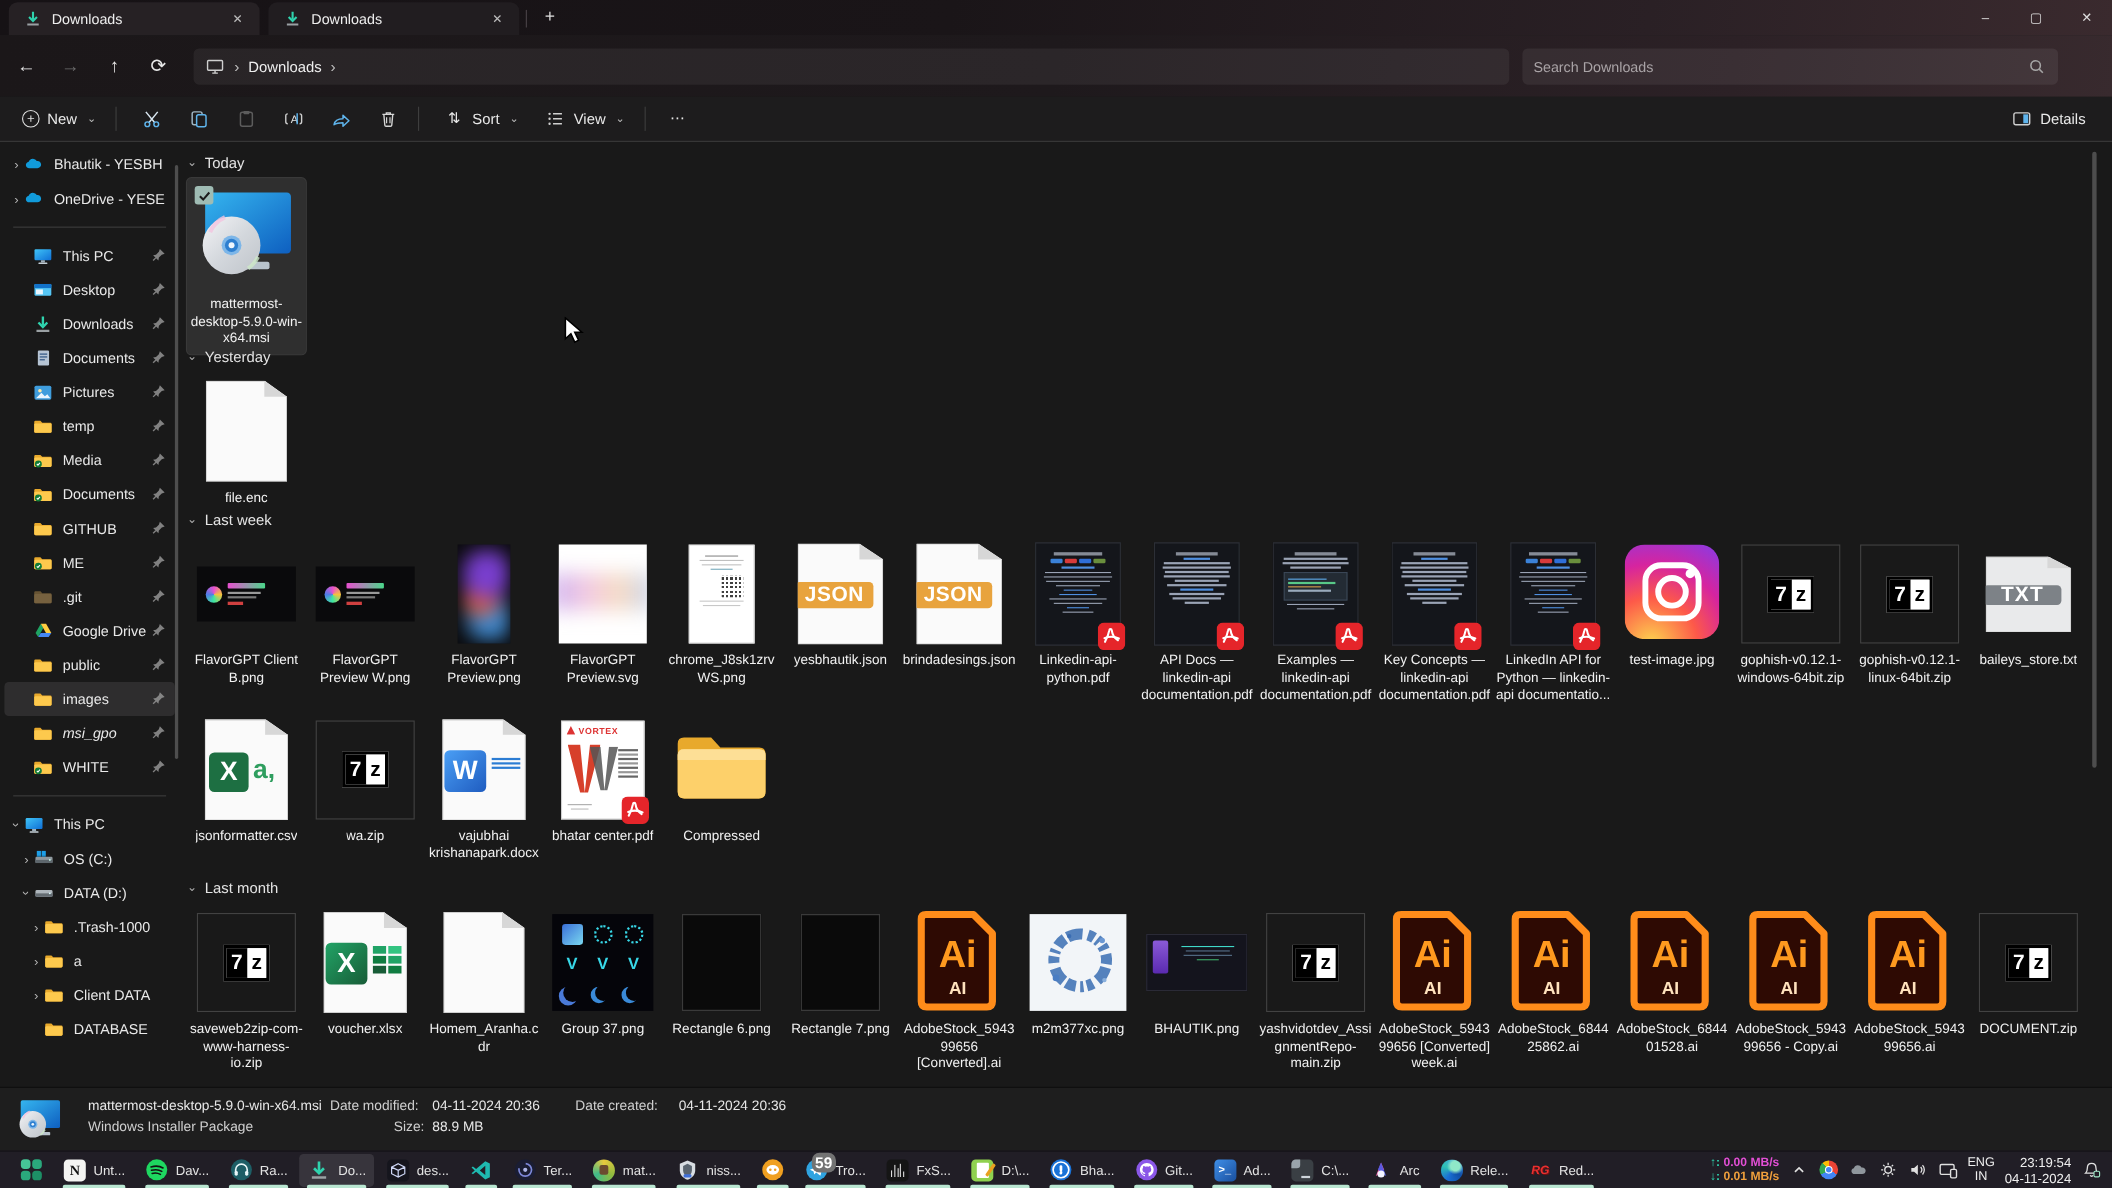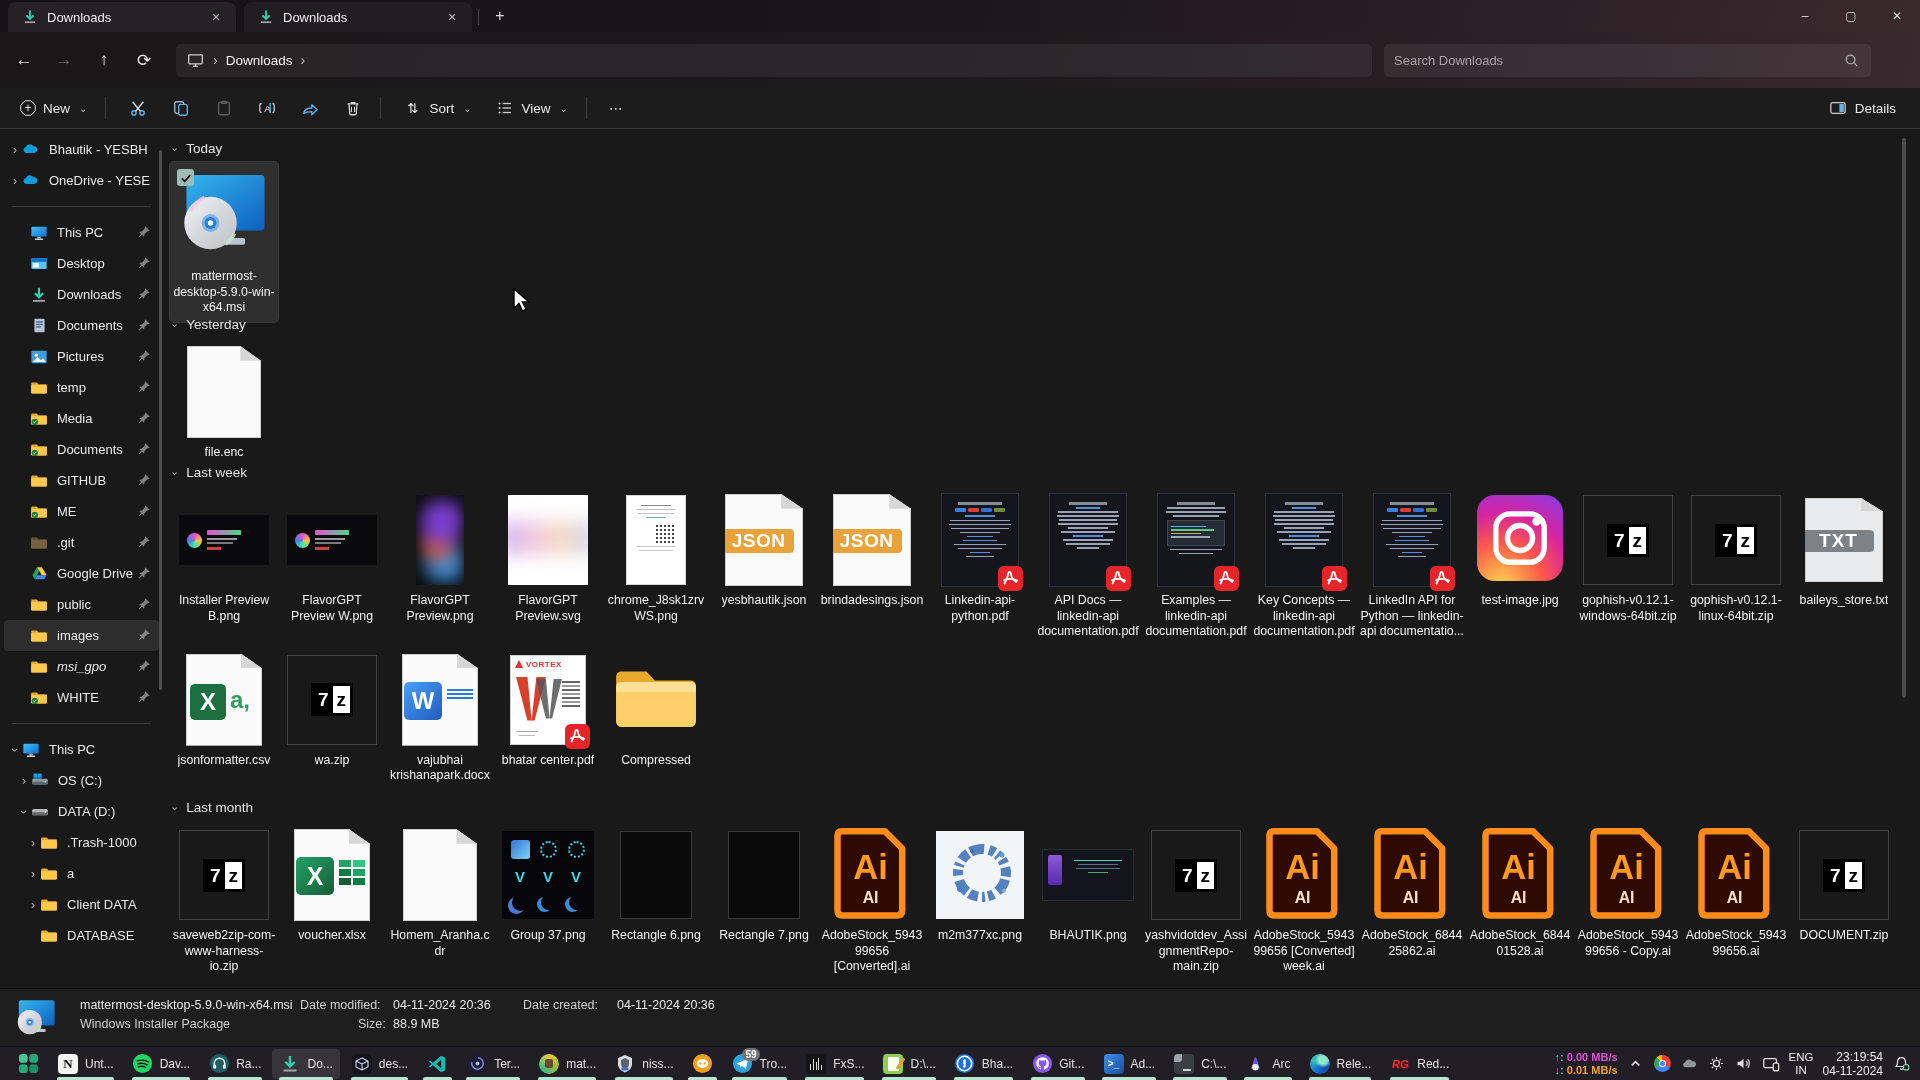--- a/index.html
+++ b/index.html
@@ -111,21 +111,21 @@
 
   
   .taskbar { position:absolute; left:0; top:1046px; width:1920px; height:34px; background:#211e26;
     border-top:1px solid #151218; display:flex; align-items:center; }
   .tbapp { height:30px; margin:0 2px; padding:0 7px; border-radius:4px; display:flex; align-items:center;
     gap:6px; position:relative; }
   .tbapp.active { background:rgba(255,255,255,.1); }
   .tbapp .applabel { font-size:12px; color:#e3e3e3; white-space:nowrap; }
   .tbapp .ind { position:absolute; left:10%; right:10%; bottom:-2px; height:4px; border-radius:2px; background:#b9e6d1; }
   .appico { width:22px; height:22px; display:flex; align-items:center; justify-content:center; position:relative; flex:none; }
-  .badge { position:absolute; right:-6px; top:-5px; background:#737373; color:#fff; font-size:10px;
+  .badge { position:absolute; right:-6px; top:-5px; background:#737373; color:#fff; font-size:14px;
     border-radius:7px; padding:1px 3px; font-weight:bold; }
   .tray { margin-left:auto; display:flex; align-items:center; gap:9px; padding-right:10px; }
   .netspeed { font-size:11px; line-height:13px; text-align:left; font-weight:bold; }
   .netspeed .nl { color:#2fd3ae; }
   .nup { color:#e34fd6; } .ndn { color:#f0a03c; }
   .trayico { width:18px; height:18px; display:flex; align-items:center; justify-content:center; color:#e6e6e6; }
   .lang { font-size:11.5px; line-height:13px; text-align:center; color:#eee; }
   .clock { font-size:12px; line-height:14px; text-align:right; color:#eee; }
 </style>
 </head>
@@ -700,21 +700,21 @@
               <div class="th" style="width:90px;height:50px;background:#0a0a0c;display:flex;align-items:center;gap:5px;padding:6px 8px;">
       <div style="width:15px;height:15px;border-radius:50%;background:conic-gradient(#e84fd0,#f5c13d,#3de8a0,#4f7de8,#e84fd0);flex:none;"></div>
       <div style="flex:1;">
         <div style="height:5px;width:34px;background:linear-gradient(90deg,#e84fd0,#49d88a);border-radius:1px;"></div>
         <div style="height:2px;width:30px;background:#9a9a9a;margin-top:3px;"></div>
         <div style="height:2px;width:26px;background:#7a7a7a;margin-top:2px;"></div>
         <div style="height:3px;width:14px;background:#d04040;margin-top:3px;"></div>
       </div>
               </div>
             </div>
-            <div class="tlabel">Installer Preview B.png</div>
+            <div class="tlabel">FlavorGPT Client B.png</div>
           </div>
           <div class="tile">
             <div class="thumbbox">
               <div class="th" style="width:90px;height:50px;background:#0a0a0c;display:flex;align-items:center;gap:5px;padding:6px 8px;">
       <div style="width:15px;height:15px;border-radius:50%;background:conic-gradient(#e84fd0,#f5c13d,#3de8a0,#4f7de8,#e84fd0);flex:none;"></div>
       <div style="flex:1;">
         <div style="height:5px;width:34px;background:linear-gradient(90deg,#e84fd0,#49d88a);border-radius:1px;"></div>
         <div style="height:2px;width:30px;background:#9a9a9a;margin-top:3px;"></div>
         <div style="height:2px;width:26px;background:#7a7a7a;margin-top:2px;"></div>
         <div style="height:3px;width:14px;background:#d04040;margin-top:3px;"></div>
@@ -939,21 +939,21 @@
                 <span class="z7">
                   <span class="za">7</span>
                   <span class="zb">z</span>
                 </span>
               </div>
             </div>
             <div class="tlabel">gophish-v0.12.1-linux-64bit.zip</div>
           </div>
           <div class="tile">
             <div class="thumbbox">
-              <div class="th doc" style="width:78px;height:84px;background:#e9eaeb;">
+              <div class="th doc" style="width:78px;height:69px;background:#e9eaeb;">
                 <span class="fold"></span>
                 <span class="band" style="background:#7d8287;font-size:19px;letter-spacing:1px;">TXT</span>
               </div>
             </div>
             <div class="tlabel">baileys_store.txt</div>
           </div>
           <div class="tile">
             <div class="thumbbox">
               <div class="th doc" style="width:76px;height:92px;">
                 <span class="fold"></span>

